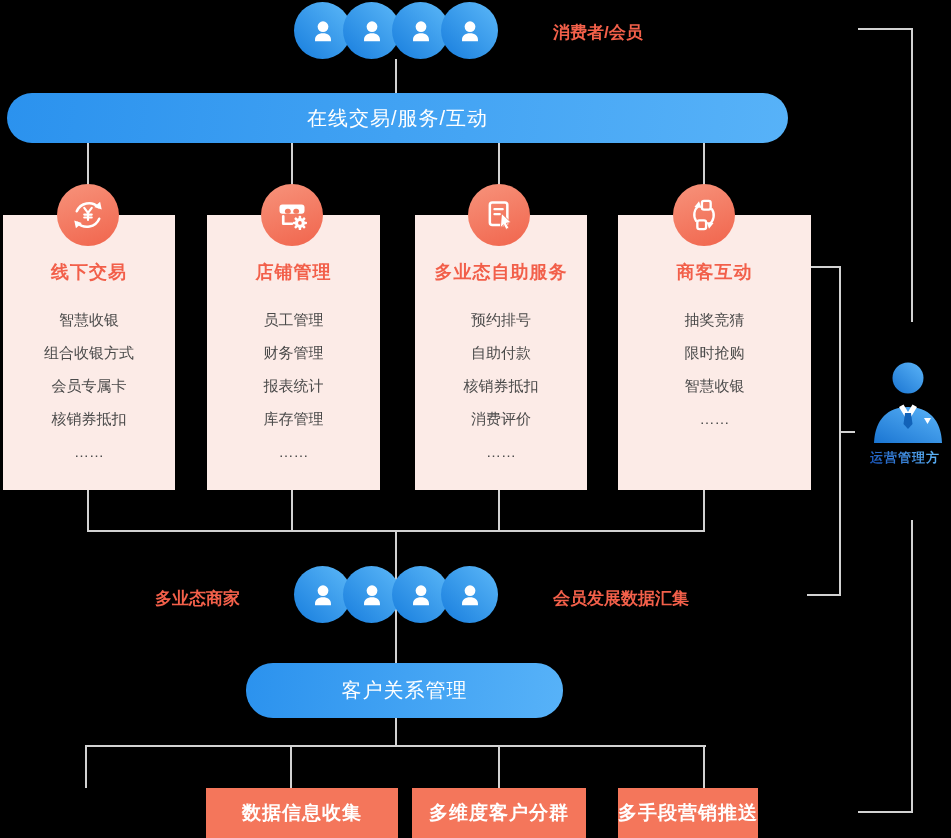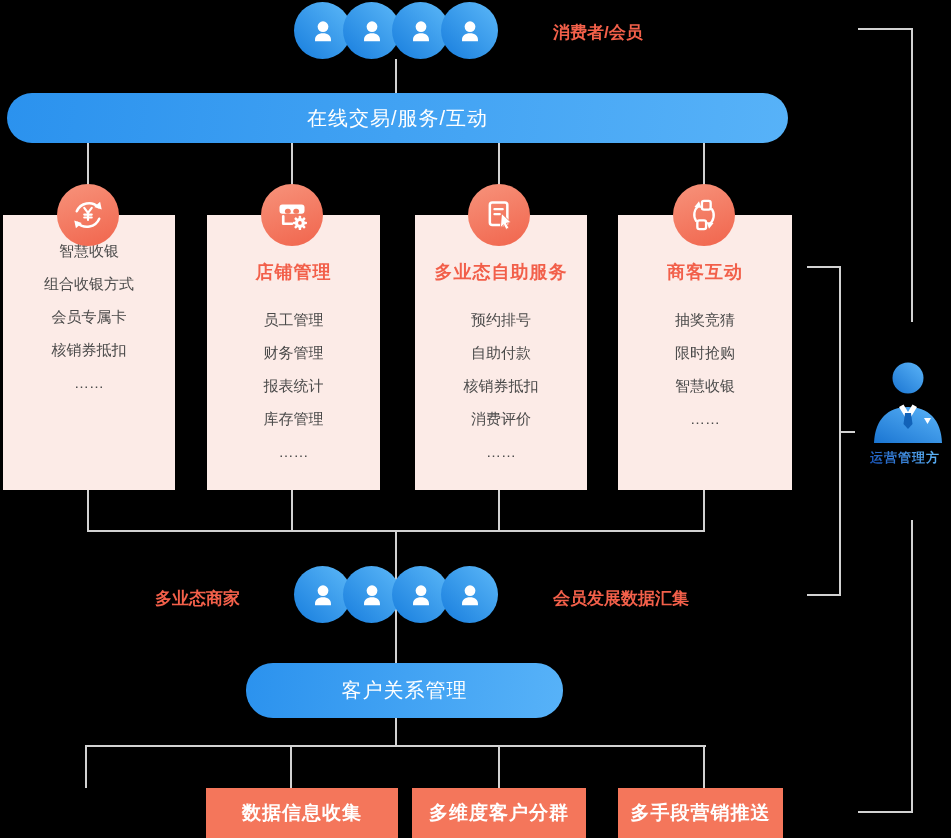--- a/index.html
+++ b/index.html
@@ -97,20 +97,21 @@
       <svg width="28" height="28" viewBox="0 0 26 26">
           <circle cx="13" cy="9" r="5" fill="#fff"></circle>
           <path d="M13 15.2c-4.5 0-7.4 2.5-7.4 6v1.4h14.8v-1.4c0-3.5-2.9-6-7.4-6z" fill="#fff"></path>
         </svg>
     </div>
   </div>
 
   <div class="pill" style="left:7px;top:93px;width:781px;height:50px;border-radius:25px">在线交易/服务/互动</div>
 
   <div class="card" style="left:3px;width:172px">
+    <div class="ttl">线下交易</div>
     <div class="lst">
       <div>智慧收银</div>
       <div>组合收银方式</div>
       <div>会员专属卡</div>
       <div>核销券抵扣</div>
       <div>……</div>
     </div>
   </div>
   <div class="card" style="left:207px;width:173px">
     <div class="ttl">店铺管理</div>
@@ -125,21 +126,21 @@
   <div class="card" style="left:415px;width:172px">
     <div class="ttl">多业态自助服务</div>
     <div class="lst">
       <div>预约排号</div>
       <div>自助付款</div>
       <div>核销券抵扣</div>
       <div>消费评价</div>
       <div>……</div>
     </div>
   </div>
-  <div class="card" style="left:618px;width:174px">
+  <div class="card" style="left:618px;width:193px">
     <div class="ttl">商客互动</div>
     <div class="lst">
       <div>抽奖竞猜</div>
       <div>限时抢购</div>
       <div>智慧收银</div>
       <div>……</div>
     </div>
   </div>
 
   <div class="ic" style="left:57px">
@@ -242,15 +243,15 @@
       <path d="M6 82 C7 58 20 46 40 46 C60 46 73 58 74 82 Z" fill="url(#opg)"></path>
       <path d="M31 46 L40 61 L49 46 L44.5 43.5 L40 51 L35.5 43.5 Z" fill="#fff"></path>
       <path d="M37 52 L43 52 L44.5 63 L40 68 L35.5 63 Z" fill="#1262b8"></path>
       <polygon points="56,57 63,57 59.5,63" fill="#fff"></polygon>
     </svg>
   </div>
   <div class="op-label">运营管理方</div>
 
   <div class="bbtn" style="left:206px;width:192px">数据信息收集</div>
   <div class="bbtn" style="left:412px;width:174px">多维度客户分群</div>
-  <div class="bbtn" style="left:618px;width:165px">多手段营销推送</div>
+  <div class="bbtn" style="left:618px;width:140px">多手段营销推送</div>
 
 </div>
 
 </body></html>

